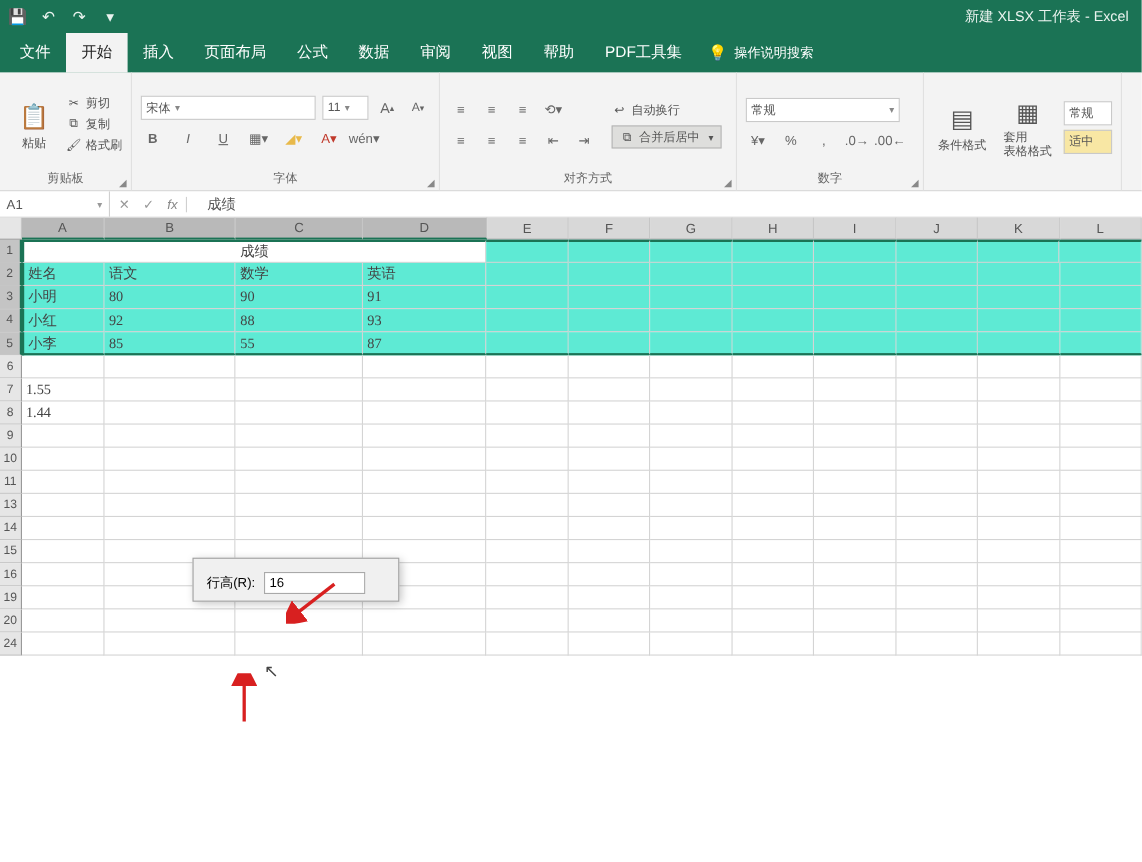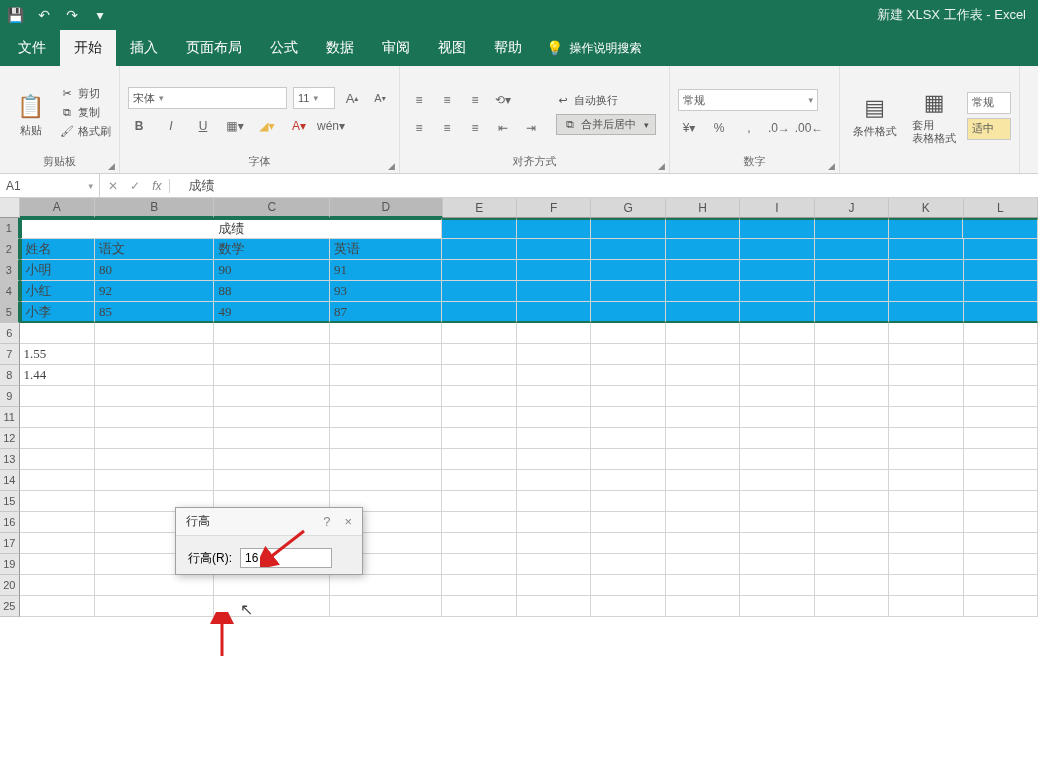--- a/index.html
+++ b/index.html
@@ -49,21 +49,21 @@
 
 .grid-area { position: relative; background: #fff; }
 .col-headers { display: flex; height: 20px; }
 .corner { width: 20px; border-right: 1px solid #c6c6c6; border-bottom: 1px solid #999; background: #e6e6e6; }
 .ch { border-right: 1px solid #c6c6c6; border-bottom: 1px solid #999; background: #d8d8d8; text-align: center; font-size: 12px; color: #555; display: flex; align-items: center; justify-content: center; }
 .ch.sel { background: #b9b9b9; border-bottom: 2px solid #1b7355; }
 .row-line { display: flex; height: 21px; }
 .rh { width: 20px; border-right: 1px solid #999; border-bottom: 1px solid #c6c6c6; background: #e6e6e6; text-align: center; font-size: 11px; color: #555; display: flex; align-items: center; justify-content: center; }
 .rh.sel { background: #c4c4c4; border-right: 2px solid #1b7355; }
 .cell { border-right: 1px solid #d4d4d4; border-bottom: 1px solid #d4d4d4; padding: 0 4px; font-size: 13px; color: #444; display: flex; align-items: center; font-family: "SimSun", serif; overflow: hidden; }
-.cell.sel { background: #0ea5e9; }
+.cell.sel { background: #5eead4; }
 .merged { justify-content: center; }
 .selection-border-top { border-top: 2px solid #1b7355; }
 .selection-border-left { border-left: 2px solid #1b7355; }
 .selection-border-bottom { border-bottom: 2px solid #1b7355 !important; }
 
 
 .dialog { position: absolute; background: #f0f0f0; border: 1px solid #a0a0a0; box-shadow: 2px 2px 8px rgba(0,0,0,0.25); font-size: 12px; }
 .dlg-title { height: 28px; display: flex; align-items: center; padding: 0 10px; background: #f7f7f7; border-bottom: 1px solid #dcdcdc; justify-content: space-between; }
 .dlg-title .t-left { color: #333; }
 .dlg-title .t-right { display: flex; gap: 14px; color: #888; font-size: 13px; }
@@ -97,20 +97,21 @@
 <div class="ribbon-tabs">
   <div class="ribbon-tab">文件</div>
   <div class="ribbon-tab active">开始</div>
   <div class="ribbon-tab">插入</div>
   <div class="ribbon-tab">页面布局</div>
   <div class="ribbon-tab">公式</div>
   <div class="ribbon-tab">数据</div>
   <div class="ribbon-tab">审阅</div>
   <div class="ribbon-tab">视图</div>
   <div class="ribbon-tab">帮助</div>
+  <div class="ribbon-tab">PDF工具集</div>
   <div class="tell-me">
     <span class="bulb">💡</span>
     <span>操作说明搜索</span>
   </div>
 </div>
 
 <div class="ribbon">
 
   <div class="group" style="width:120px">
     <div class="group-content">
@@ -329,21 +330,21 @@
     <div class="cell sel" style="width:76px"></div>
     <div class="cell sel" style="width:76px"></div>
     <div class="cell sel" style="width:76px"></div>
     <div class="cell sel" style="width:76px"></div>
   </div>
 
   <div class="row-line">
       <div class="rh sel">5</div>
     <div class="cell sel selection-border-left selection-border-bottom" style="width:77px">小李</div>
     <div class="cell sel selection-border-bottom" style="width:122px">85</div>
-    <div class="cell sel selection-border-bottom" style="width:118px">49</div>
+    <div class="cell sel selection-border-bottom" style="width:118px">55</div>
     <div class="cell sel selection-border-bottom" style="width:115px">87</div>
     <div class="cell sel selection-border-bottom" style="width:76px"></div>
     <div class="cell sel selection-border-bottom" style="width:76px"></div>
     <div class="cell sel selection-border-bottom" style="width:76px"></div>
     <div class="cell sel selection-border-bottom" style="width:76px"></div>
     <div class="cell sel selection-border-bottom" style="width:76px"></div>
     <div class="cell sel selection-border-bottom" style="width:76px"></div>
     <div class="cell sel selection-border-bottom" style="width:76px"></div>
     <div class="cell sel selection-border-bottom" style="width:76px"></div>
   </div>
@@ -402,50 +403,50 @@
       <div class="cell" style="width:76px"></div>
       <div class="cell" style="width:76px"></div>
       <div class="cell" style="width:76px"></div>
       <div class="cell" style="width:76px"></div>
       <div class="cell" style="width:76px"></div>
       <div class="cell" style="width:76px"></div>
       <div class="cell" style="width:76px"></div>
       <div class="cell" style="width:76px"></div>
     </div>
     <div class="row-line">
+      <div class="rh">10</div>
+      <div class="cell" style="width:77px"></div>
+      <div class="cell" style="width:122px"></div>
+      <div class="cell" style="width:118px"></div>
+      <div class="cell" style="width:115px"></div>
+      <div class="cell" style="width:76px"></div>
+      <div class="cell" style="width:76px"></div>
+      <div class="cell" style="width:76px"></div>
+      <div class="cell" style="width:76px"></div>
+      <div class="cell" style="width:76px"></div>
+      <div class="cell" style="width:76px"></div>
+      <div class="cell" style="width:76px"></div>
+      <div class="cell" style="width:76px"></div>
+    </div>
+    <div class="row-line">
       <div class="rh">11</div>
       <div class="cell" style="width:77px"></div>
       <div class="cell" style="width:122px"></div>
       <div class="cell" style="width:118px"></div>
       <div class="cell" style="width:115px"></div>
       <div class="cell" style="width:76px"></div>
       <div class="cell" style="width:76px"></div>
       <div class="cell" style="width:76px"></div>
       <div class="cell" style="width:76px"></div>
       <div class="cell" style="width:76px"></div>
       <div class="cell" style="width:76px"></div>
       <div class="cell" style="width:76px"></div>
       <div class="cell" style="width:76px"></div>
     </div>
     <div class="row-line">
-      <div class="rh">12</div>
-      <div class="cell" style="width:77px"></div>
-      <div class="cell" style="width:122px"></div>
-      <div class="cell" style="width:118px"></div>
-      <div class="cell" style="width:115px"></div>
-      <div class="cell" style="width:76px"></div>
-      <div class="cell" style="width:76px"></div>
-      <div class="cell" style="width:76px"></div>
-      <div class="cell" style="width:76px"></div>
-      <div class="cell" style="width:76px"></div>
-      <div class="cell" style="width:76px"></div>
-      <div class="cell" style="width:76px"></div>
-      <div class="cell" style="width:76px"></div>
-    </div>
-    <div class="row-line">
       <div class="rh">13</div>
       <div class="cell" style="width:77px"></div>
       <div class="cell" style="width:122px"></div>
       <div class="cell" style="width:118px"></div>
       <div class="cell" style="width:115px"></div>
       <div class="cell" style="width:76px"></div>
       <div class="cell" style="width:76px"></div>
       <div class="cell" style="width:76px"></div>
       <div class="cell" style="width:76px"></div>
       <div class="cell" style="width:76px"></div>
@@ -492,35 +493,20 @@
       <div class="cell" style="width:76px"></div>
       <div class="cell" style="width:76px"></div>
       <div class="cell" style="width:76px"></div>
       <div class="cell" style="width:76px"></div>
       <div class="cell" style="width:76px"></div>
       <div class="cell" style="width:76px"></div>
       <div class="cell" style="width:76px"></div>
       <div class="cell" style="width:76px"></div>
     </div>
     <div class="row-line">
-      <div class="rh">17</div>
-      <div class="cell" style="width:77px"></div>
-      <div class="cell" style="width:122px"></div>
-      <div class="cell" style="width:118px"></div>
-      <div class="cell" style="width:115px"></div>
-      <div class="cell" style="width:76px"></div>
-      <div class="cell" style="width:76px"></div>
-      <div class="cell" style="width:76px"></div>
-      <div class="cell" style="width:76px"></div>
-      <div class="cell" style="width:76px"></div>
-      <div class="cell" style="width:76px"></div>
-      <div class="cell" style="width:76px"></div>
-      <div class="cell" style="width:76px"></div>
-    </div>
-    <div class="row-line">
       <div class="rh">19</div>
       <div class="cell" style="width:77px"></div>
       <div class="cell" style="width:122px"></div>
       <div class="cell" style="width:118px"></div>
       <div class="cell" style="width:115px"></div>
       <div class="cell" style="width:76px"></div>
       <div class="cell" style="width:76px"></div>
       <div class="cell" style="width:76px"></div>
       <div class="cell" style="width:76px"></div>
       <div class="cell" style="width:76px"></div>
@@ -537,45 +523,38 @@
       <div class="cell" style="width:76px"></div>
       <div class="cell" style="width:76px"></div>
       <div class="cell" style="width:76px"></div>
       <div class="cell" style="width:76px"></div>
       <div class="cell" style="width:76px"></div>
       <div class="cell" style="width:76px"></div>
       <div class="cell" style="width:76px"></div>
       <div class="cell" style="width:76px"></div>
     </div>
     <div class="row-line">
-      <div class="rh">25</div>
+      <div class="rh">24</div>
       <div class="cell" style="width:77px"></div>
       <div class="cell" style="width:122px"></div>
       <div class="cell" style="width:118px"></div>
       <div class="cell" style="width:115px"></div>
       <div class="cell" style="width:76px"></div>
       <div class="cell" style="width:76px"></div>
       <div class="cell" style="width:76px"></div>
       <div class="cell" style="width:76px"></div>
       <div class="cell" style="width:76px"></div>
       <div class="cell" style="width:76px"></div>
       <div class="cell" style="width:76px"></div>
       <div class="cell" style="width:76px"></div>
     </div>
 
 </div>
 
 <div class="dialog" style="left:175px; top:507px; width:188px">
-  <div class="dlg-title">
-    <span class="t-left">行高</span>
-    <span class="t-right">
-      <span>?</span>
-      <span>×</span>
-    </span>
-  </div>
   <div class="dlg-body">
     <span>行高(R):</span>
     <input type="text" value="16" style="">
   </div>
 </div>
 
 <svg class="arrow-svg" style="left:260px; top:527px;" width="50" height="40">
   <defs>
       <marker id="ah1" markerWidth="8" markerHeight="8" refX="2" refY="4" orient="auto">
         <polygon points="0 0, 8 4, 0 8" fill="#d82020"></polygon>

